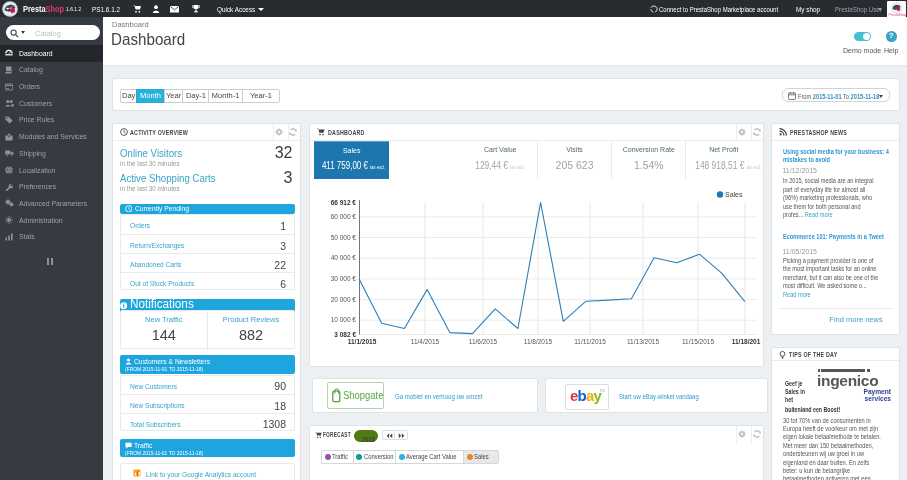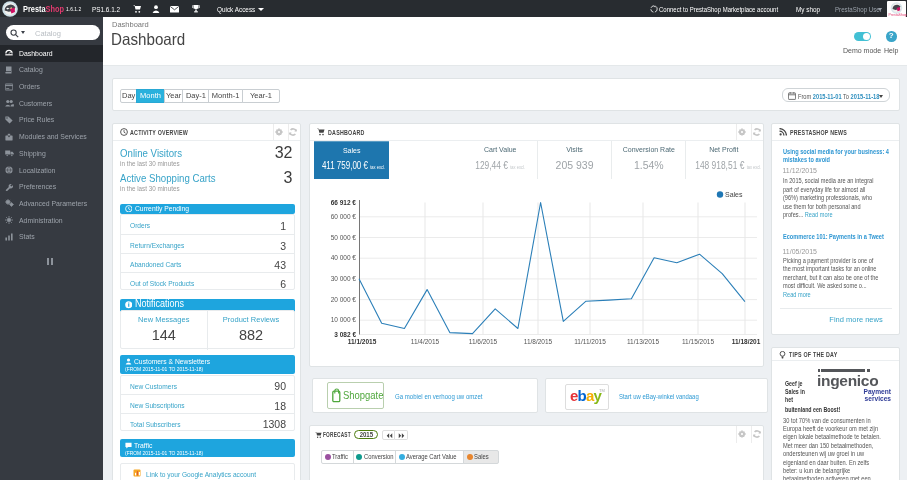--- a/index.html
+++ b/index.html
@@ -224,35 +224,35 @@
       <div class="brow">
           <span class="tlab">Orders</span>
           <span class="tval">1</span>
         </div>
       <div class="brow">
           <span class="tlab">Return/Exchanges</span>
           <span class="tval">3</span>
         </div>
       <div class="brow">
           <span class="tlab">Abandoned Carts</span>
-          <span class="tval">43</span>
+          <span class="tval">22</span>
         </div>
       <div class="brow">
           <span class="tlab">Out of Stock Products</span>
           <span class="tval">6</span>
         </div>
     </div>
-    <div class="banner" style="left:7px; top:175.5px; width:175.5px; height:16px; font-size:10px; line-height:10.5px; padding-left:5px;"><svg style="vertical-align:-1.5px; margin-right:2.5px;" width="7.5" height="7.5" viewBox="0 0 8 8">
+    <div class="banner" style="left:7px; top:175.5px; width:175.5px; height:16px; font-size:13px; line-height:10.5px; "><svg style="vertical-align:-1.5px; margin-right:2.5px;" width="7.5" height="7.5" viewBox="0 0 8 8">
           <circle cx="4" cy="4" r="3.8" fill="#fff"></circle>
           <rect x="3.4" y="3.2" width="1.2" height="3" fill="#1ea5de"></rect>
           <rect x="3.4" y="1.6" width="1.2" height="1.2" fill="#1ea5de"></rect>
         </svg><span class="cx9">Notifications</span></div>
     <div class="btable" style="left:7px; top:186px; width:175.5px; height:39px;">
       <div class="abs" style="left:0; top:0; width:87.5px; height:39px; border-right:1px solid #e8ebed; text-align:center;">
-        <div class="teal" style="font-size:7.5px; margin-top:4.5px;">New Messages</div>
+        <div class="teal" style="font-size:7.5px; margin-top:4.5px;">New Traffic</div>
         <div style="font-size:14.5px; color:#444; margin-top:3px;">144</div>
       </div>
       <div class="abs" style="left:87.5px; top:0; width:86px; height:39px; text-align:center;">
         <div class="teal" style="font-size:7.5px; margin-top:4.5px;">Product Reviews</div>
         <div style="font-size:14.5px; color:#444; margin-top:3px;">882</div>
       </div>
     </div>
     <div class="banner" style="left:7px; top:231px; width:175.5px; height:19px; padding-left:5px;">
       <div style="font-size:7.5px; margin-top:2px;"><svg style="vertical-align:-1px; margin-right:2.5px;" width="7" height="7" viewBox="0 0 8 8">
             <circle cx="4" cy="2.3" r="1.8" fill="#fff"></circle>
@@ -315,21 +315,21 @@
     <div class="kcell" style="left:4px; top:17.8px; width:75.3px; background:#1e76ae; border-right:none; border-top:1px solid #5b9cc4;">
       <div class="klab" style="color:#fff;">Sales</div>
       <div class="kval" style="color:#fff; font-size:10px;"><span class="cx" style="transform:scaleX(0.8); transform-origin:50% 0;">411 759,00 € <span class="tax">tax excl.</span></span></div>
     </div>
     <div class="kcell" style="left:153.6px; top:17.8px; width:74.3px;">
       <div class="klab">Cart Value</div>
         <div class="kval"><span class="cx" style="transform:scaleX(0.8); transform-origin:50% 0;">129,44 € <span class="tax" style="color:#c3c7ca;">tax excl.</span></span></div>
     </div>
     <div class="kcell" style="left:227.9px; top:17.8px; width:74.3px;">
       <div class="klab">Visits</div>
-        <div class="kval">205 939</div>
+        <div class="kval">205 623</div>
     </div>
     <div class="kcell" style="left:302.2px; top:17.8px; width:74.3px;">
       <div class="klab">Conversion Rate</div>
         <div class="kval">1.54%</div>
     </div>
     <div class="kcell" style="left:376.5px; top:17.8px; width:74.5px; border-right:none;">
       <div class="klab">Net Profit</div>
         <div class="kval"><span class="cx" style="transform:scaleX(0.8); transform-origin:50% 0;">148 918,51 € <span class="tax" style="color:#c3c7ca;">tax excl.</span></span></div>
     </div>
 
@@ -416,21 +416,21 @@
     </div>
     <div class="abs" style="left:72.5px; top:12.5px; font-size:7.5px; color:#2e9ad4;"><span class="cx" style="transform:scaleX(0.79);">Start uw eBay-winkel vandaag</span></div>
   </div>
 
   <div class="panel" style="left:309px; top:425px; width:455px; height:60px;">
     <div class="phead" style="border-bottom:none; padding-left:5px;"><svg style="vertical-align:-1.5px; margin-right:1px;" width="7" height="8" viewBox="0 0 8 8">
           <path d="M0,0.5 h1.4 l0.5,1 h5.6 l-1,3.2 h-4.2 l-0.7,-3.2 z" fill="#444"></path>
           <circle cx="3" cy="6.6" r="0.8" fill="#444"></circle>
           <circle cx="6" cy="6.6" r="0.8" fill="#444"></circle>
         </svg><span class="cx" style="transform:scaleX(0.68); vertical-align:top;">FORECAST</span></div>
-    <div class="abs" style="left:43.5px; top:3.9px; width:24.8px; height:9.4px; border:1px solid #4d7c0f; border-radius:6px; font-size:7.5px; font-weight:bold; color:#444; text-align:center; line-height:8.5px;"><span class="cx" style="transform:scaleX(0.8); transform-origin:50% 0; vertical-align:top;">2015</span></div>
+    <div class="abs" style="left:43.5px; top:3.9px; width:24.8px; height:9.4px; border:6px solid #4d7c0f; border-radius:6px; font-size:7.5px; font-weight:bold; color:#444; text-align:center; line-height:8.5px;"><span class="cx" style="transform:scaleX(0.8); transform-origin:50% 0; vertical-align:top;">2015</span></div>
     <div class="abs" style="left:71.9px; top:4.3px; width:13.3px; height:9.8px; border:1px solid #ddd; border-radius:2px 0 0 2px; background:#fff;">
         <svg class="abs" style="left:3px; top:2.2px;" width="7" height="5.5" viewBox="0 0 9 8">
           <path d="M4,0.5 L0.5,4 L4,7.5 z M8.5,0.5 L5,4 L8.5,7.5 z" fill="#444"></path>
         </svg>
       </div>
     <div class="abs" style="left:85.2px; top:4.3px; width:13.3px; height:9.8px; border:1px solid #ddd; border-left:none; border-radius:0 2px 2px 0; background:#fff;">
         <svg class="abs" style="left:3px; top:2.2px;" width="7" height="5.5" viewBox="0 0 9 8">
           <path d="M0.5,0.5 L4,4 L0.5,7.5 z M5,0.5 L8.5,4 L5,7.5 z" fill="#444"></path>
         </svg>
       </div>

